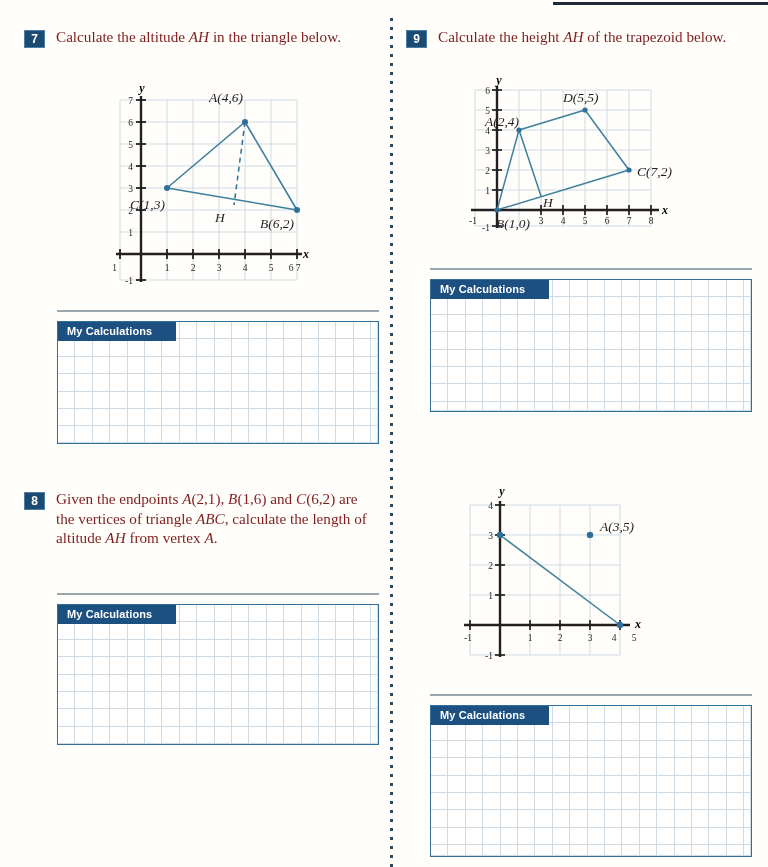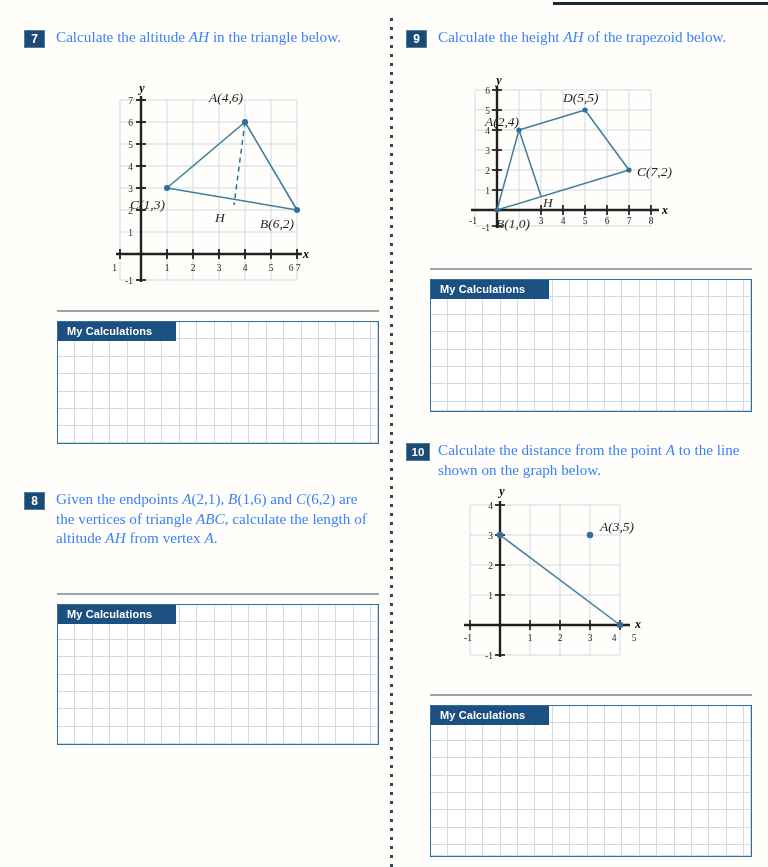--- a/index.html
+++ b/index.html
@@ -42,21 +42,21 @@
     font-weight:bold;font-size:12px;
     line-height:18px;text-align:center;
     letter-spacing:0px;
     box-shadow:inset 0 0 0 1px #4d7ea8;
   }
   .pnum.two{width:24px;font-size:11.5px;}
   .ptext{
     margin-left:32px;
     font-size:15.2px;
     line-height:19.5px;
-    color:#3b82f6;
+    color:#7f1d1d;
   }
   .ptext i{font-style:italic;}
 
   
   .calc-wrap{position:absolute;}
   .calc-rule{
     width:100%;height:2px;background:#9aa6ae;margin-bottom:9px;
   }
   .calc-box{
     position:relative;
@@ -304,24 +304,20 @@
       </svg>
     </div>
 
     <div class="calc-wrap" style="left:38px;top:268px;width:322px;">
       <div class="calc-rule"></div>
       <div class="calc-box" style="height:133px;">
         <div class="calc-tab">My Calculations</div>
       </div>
     </div>
 
-    <div class="problem" style="left:14px;top:440px;width:345px;">
-      <div class="pnum two">10</div>
-      <div class="ptext">Calculate the distance from the point <i>A</i> to the line shown on the graph below.</div>
-    </div>
 
     <div class="graph" style="left:60px;top:487px;">
       <svg width="225" height="180" viewBox="0 0 225 180">
         <g stroke="#cfdbe4" stroke-width="1">
           <line x1="18" y1="18" x2="18" y2="168"></line>
           <line x1="48" y1="18" x2="48" y2="168"></line>
           <line x1="78" y1="18" x2="78" y2="168"></line>
           <line x1="108" y1="18" x2="108" y2="168"></line>
           <line x1="138" y1="18" x2="138" y2="168"></line>
           <line x1="168" y1="18" x2="168" y2="168"></line>

